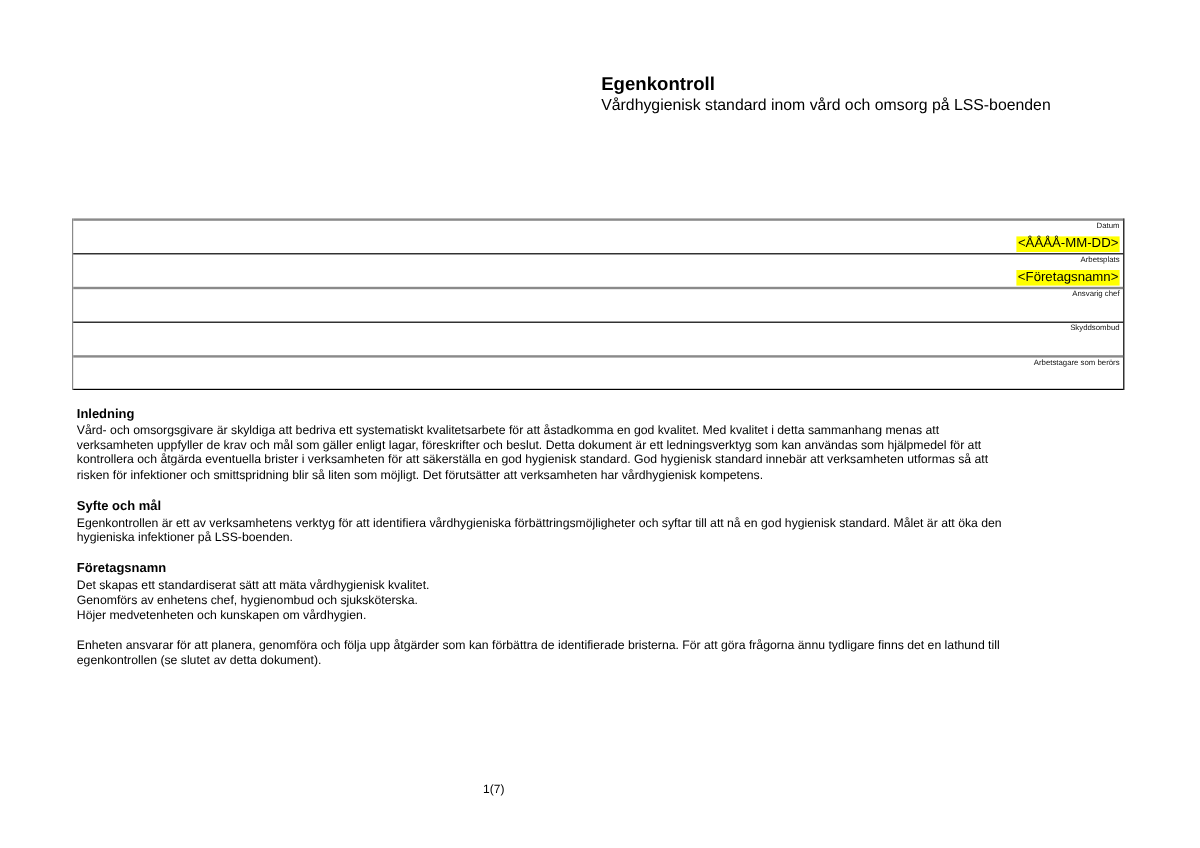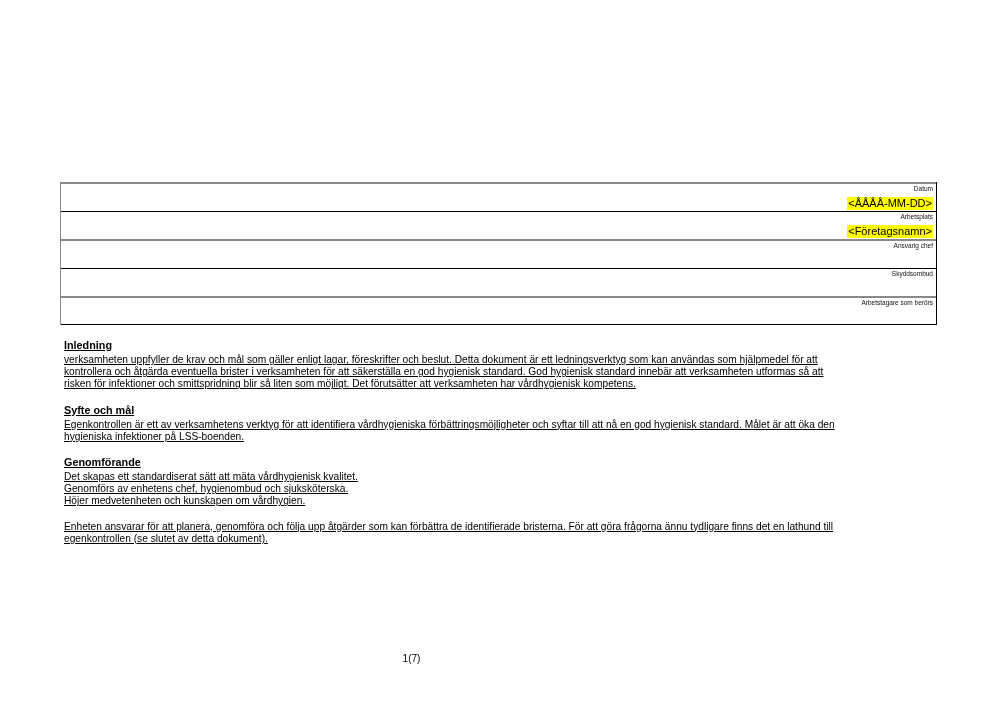--- a/index.html
+++ b/index.html
@@ -73,21 +73,20 @@
       margin-top: 1px;
     }
 
     .content {
       position: absolute;
       left: 64px;
       top: 339px;
       width: 910px;
       font-size: 10.2px;
       line-height: 12.2px;
-      text-decoration: underline;
     }
     .section-heading {
       font-weight: bold;
       font-size: 10.8px;
       line-height: 13px;
       margin: 0 0 2px 0;
     }
     .para {
       margin: 0;
       white-space: normal;
@@ -105,20 +104,24 @@
       line-height: 12px;
       padding-left: 30px;
       box-sizing: border-box;
     }
   </style>
 </head>
 <body>
 
 <div class="page">
 
+  <div class="header">
+    <p class="title">Egenkontroll</p>
+    <p class="subtitle">Vårdhygienisk standard inom vård och omsorg på LSS-boenden</p>
+  </div>
 
   <div class="info-table">
     <div class="info-row gray-top">
       <span class="info-label">Datum</span>
       <span class="info-value">&lt;ÅÅÅÅ-MM-DD&gt;</span>
     </div>
     <div class="info-row black-top">
       <span class="info-label">Arbetsplats</span>
       <span class="info-value">&lt;Företagsnamn&gt;</span>
     </div>
@@ -131,36 +134,37 @@
     <div class="info-row gray-top last">
       <span class="info-label">Arbetstagare som berörs</span>
     </div>
   </div>
 
   <div class="content">
 
     <div class="section">
       <p class="section-heading">Inledning</p>
       <p class="para">
+        <span class="line">Vård- och omsorgsgivare är skyldiga att bedriva ett systematiskt kvalitetsarbete för att åstadkomma en god kvalitet. Med kvalitet i detta sammanhang menas att</span>
         <span class="line">verksamheten uppfyller de krav och mål som gäller enligt lagar, föreskrifter och beslut. Detta dokument är ett ledningsverktyg som kan användas som hjälpmedel för att</span>
         <span class="line">kontrollera och åtgärda eventuella brister i verksamheten för att säkerställa en god hygienisk standard. God hygienisk standard innebär att verksamheten utformas så att</span>
         <span class="line">risken för infektioner och smittspridning blir så liten som möjligt. Det förutsätter att verksamheten har vårdhygienisk kompetens.</span>
       </p>
     </div>
 
     <div class="section">
       <p class="section-heading">Syfte och mål</p>
       <p class="para">
         <span class="line">Egenkontrollen är ett av verksamhetens verktyg för att identifiera vårdhygieniska förbättringsmöjligheter och syftar till att nå en god hygienisk standard. Målet är att öka den</span>
         <span class="line">hygieniska infektioner på LSS-boenden.</span>
       </p>
     </div>
 
     <div class="section">
-      <p class="section-heading">Genomförande</p>
+      <p class="section-heading">Företagsnamn</p>
       <p class="para">
         <span class="line">Det skapas ett standardiserat sätt att mäta vårdhygienisk kvalitet.</span>
         <span class="line">Genomförs av enhetens chef, hygienombud och sjuksköterska.</span>
         <span class="line">Höjer medvetenheten och kunskapen om vårdhygien.</span>
       </p>
     </div>
 
     <div class="section">
       <p class="para">
         <span class="line">Enheten ansvarar för att planera, genomföra och följa upp åtgärder som kan förbättra de identifierade bristerna. För att göra frågorna ännu tydligare finns det en lathund till</span>

